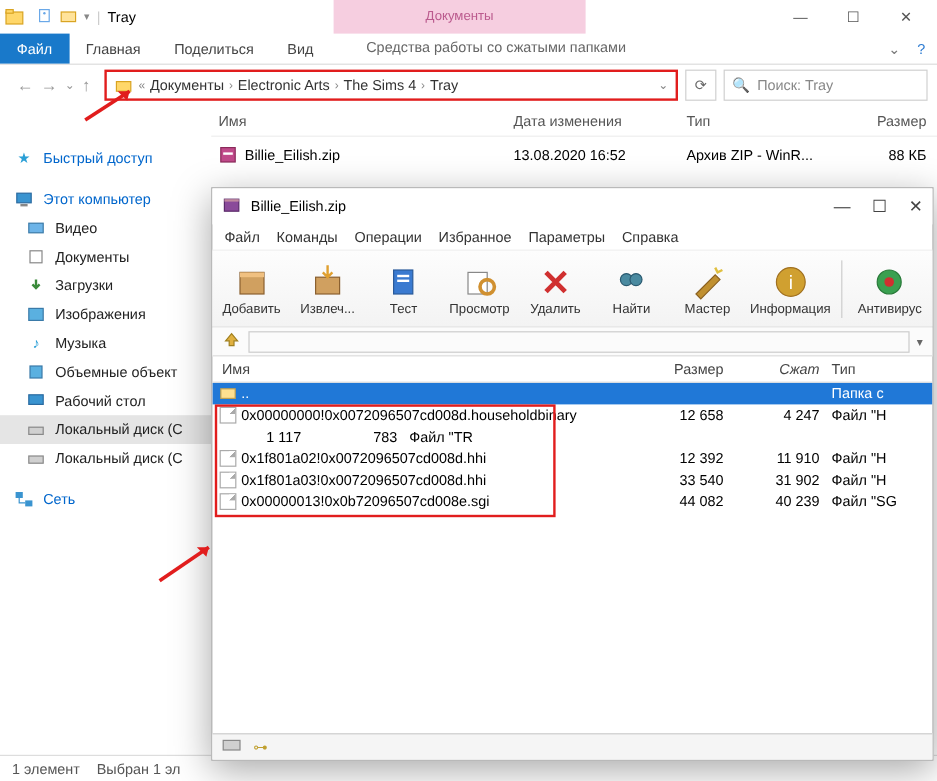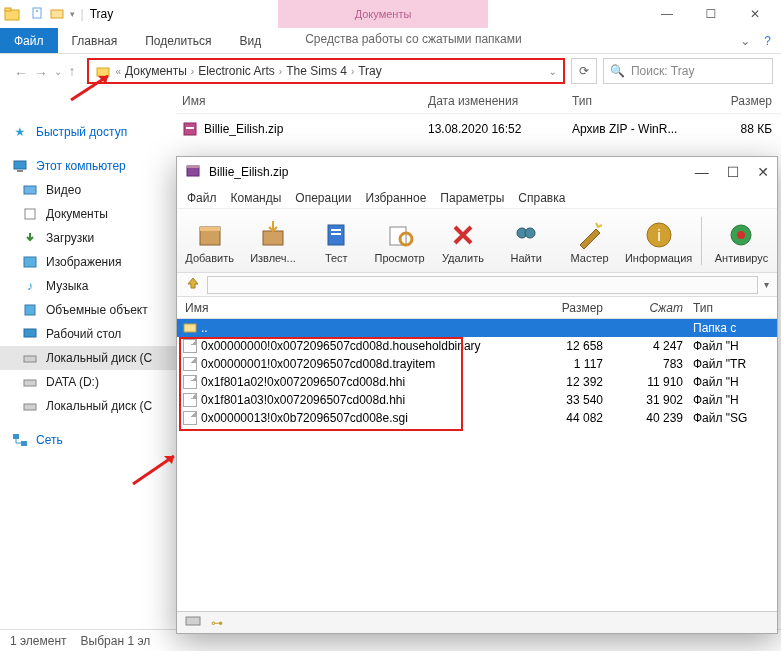--- a/index.html
+++ b/index.html
@@ -255,28 +255,20 @@
             </svg>
           </span>
           <span>Локальный диск (С</span>
         </div>
       <div class="side-item side-sub">
           <span class="iconbx">
             <svg width="14" height="14">
               <rect x="1" y="5" width="12" height="6" fill="#d0d0d0" stroke="#888"></rect>
             </svg>
           </span>
-          <span>DATA (D:)</span>
-        </div>
-      <div class="side-item side-sub">
-          <span class="iconbx">
-            <svg width="14" height="14">
-              <rect x="1" y="5" width="12" height="6" fill="#d0d0d0" stroke="#888"></rect>
-            </svg>
-          </span>
           <span>Локальный диск (С</span>
         </div>
       <div style="height:10px"></div>
       <div class="side-item side-head">
         <span class="iconbx">
             <svg width="16" height="16">
               <rect x="1" y="2" width="6" height="5" fill="#3a94d0"></rect>
               <rect x="9" y="9" width="6" height="5" fill="#3a94d0"></rect>
               <path d="M4 7 L4 11 L9 11" stroke="#3a94d0" fill="none"></path>
             </svg>
@@ -452,24 +444,20 @@
         <div class="wr-row">
           <div class="rname">
             <span class="fileicon"></span>
             <span>0x00000000!0x0072096507cd008d.householdbinary</span>
           </div>
           <div class="rsize">12 658</div>
           <div class="rpack">4 247</div>
           <div class="rtype">Файл "H</div>
         </div>
         <div class="wr-row">
-          <div class="rname">
-            <span class="fileicon"></span>
-            <span>0x00000001!0x0072096507cd008d.trayitem</span>
-          </div>
           <div class="rsize">1 117</div>
           <div class="rpack">783</div>
           <div class="rtype">Файл "TR</div>
         </div>
         <div class="wr-row">
           <div class="rname">
             <span class="fileicon"></span>
             <span>0x1f801a02!0x0072096507cd008d.hhi</span>
           </div>
           <div class="rsize">12 392</div>

